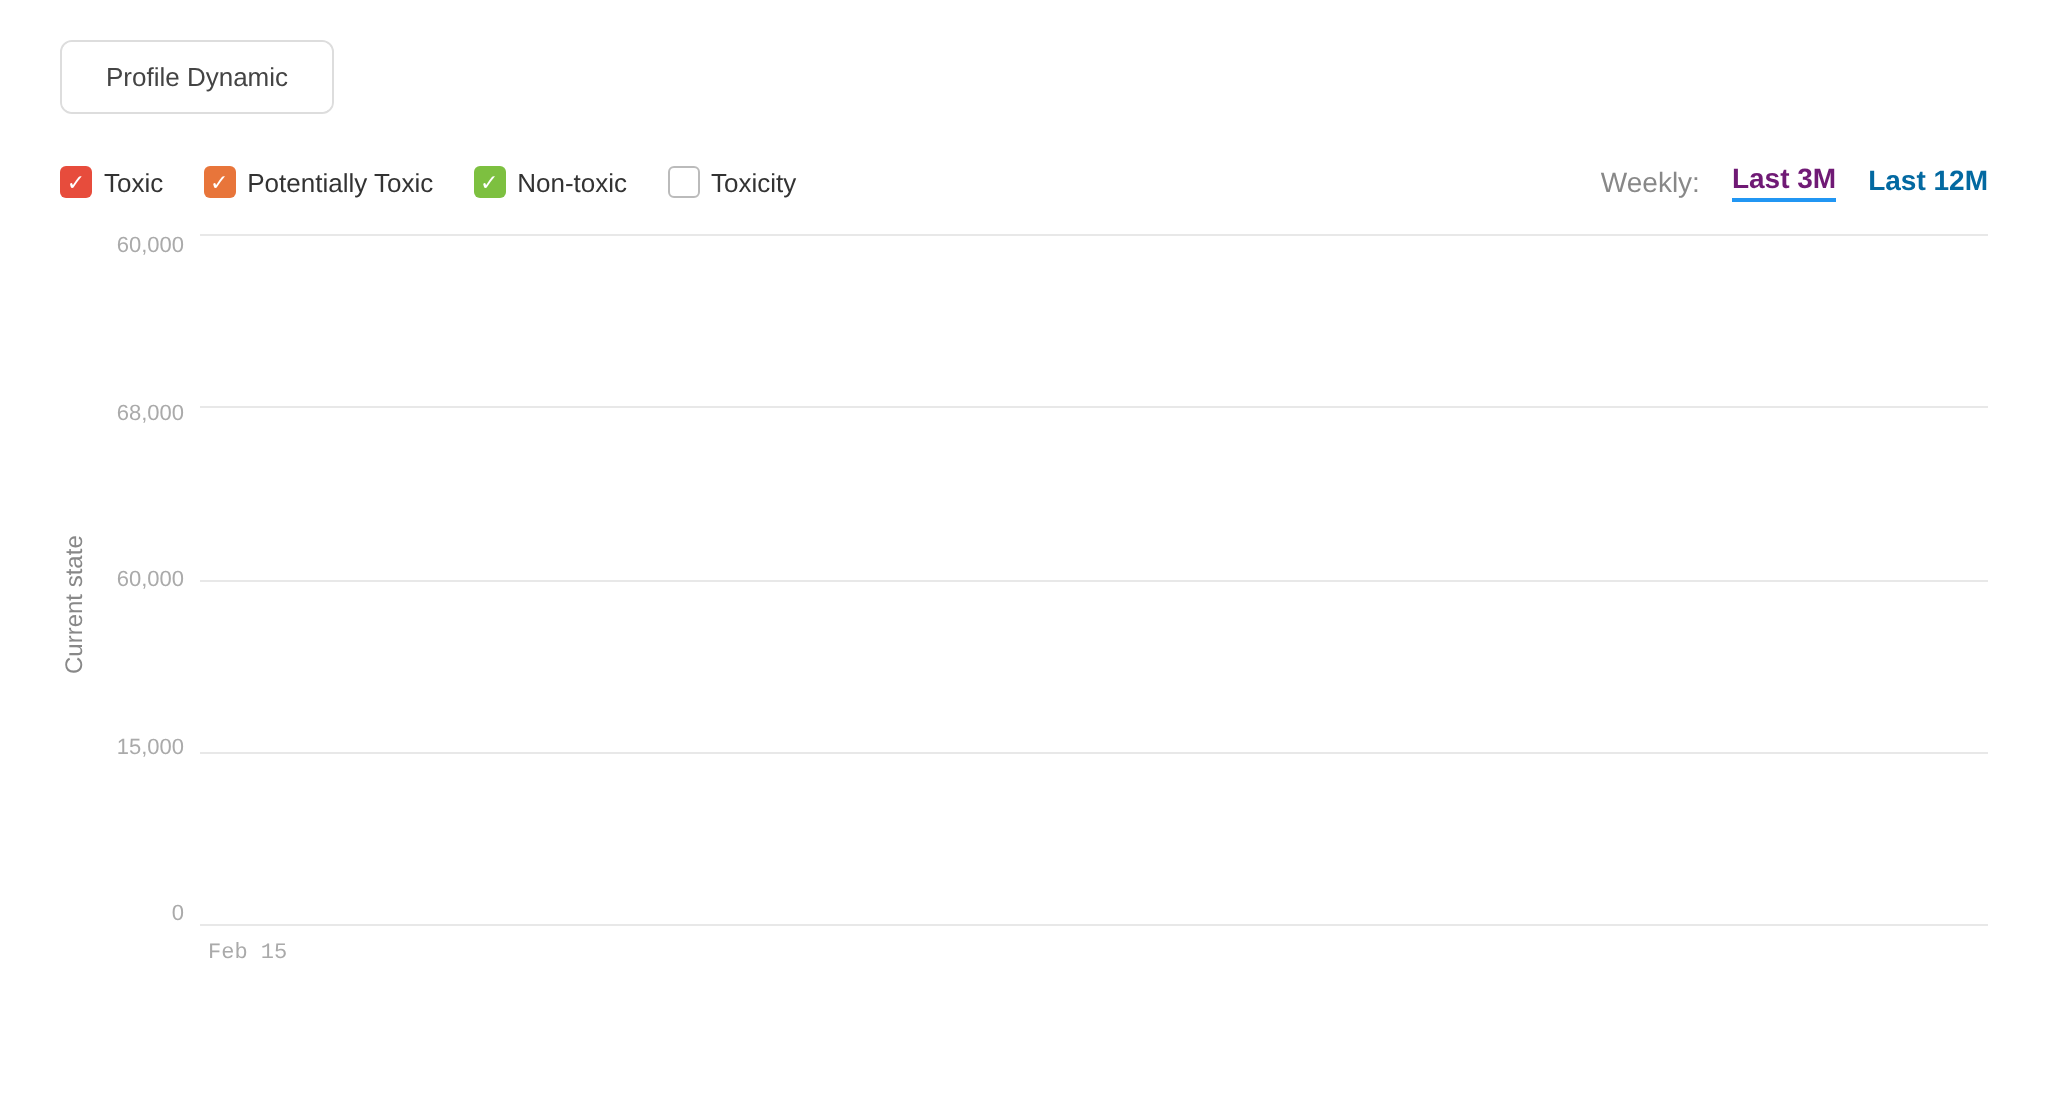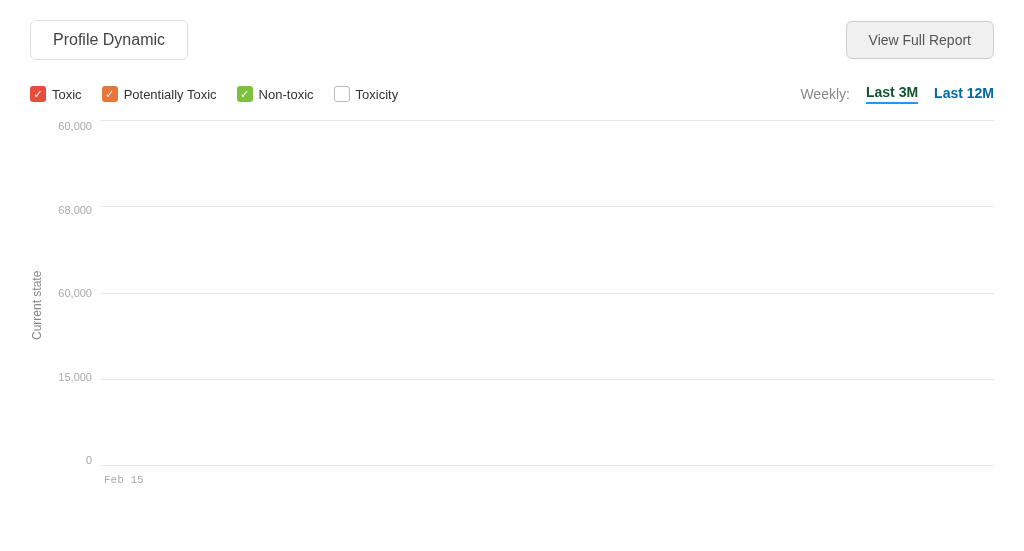--- a/index.html
+++ b/index.html
@@ -24,21 +24,21 @@
       margin-bottom: 24px;
     }
     .tabs-group {
       display: flex;
       border: 1px solid #ddd;
       border-radius: 6px;
       overflow: hidden;
     }
     .tab {
       padding: 10px 22px;
-      font-size: 16px;
+      font-size: 13px;
       color: #444;
       background: #fff;
       cursor: pointer;
       border-right: 1px solid #ddd;
       white-space: nowrap;
     }
     .tab:last-child { border-right: none; }
     .tab.active {
       background: #e8f4fd;
       color: #2196f3;
@@ -102,21 +102,21 @@
     }
     .time-label { color: #888; }
     .time-btn {
       font-size: 14px;
       font-weight: 600;
       color: #0369a1;
       cursor: pointer;
       padding-bottom: 2px;
     }
     .time-btn.active {
-      color: #14532d;
+      color: #701a75;
       border-bottom: 2.5px solid #2196f3;
     }
     
     .chart-wrapper {
       display: flex;
       align-items: stretch;
       height: 370px;
     }
     .y-axis-label {
       writing-mode: vertical-rl;
@@ -219,23 +219,20 @@
 <body>
 
 <div class="container">
 
   <div class="tabs-row">
     <div class="tabs-group">
       <div class="tab">
         <span>Profile Dynamic</span>
       </div>
     </div>
-    <button class="view-full-btn">
-      <span>View Full Report</span>
-    </button>
   </div>
 
   <div class="legend-row">
     <div class="legend-items">
       <div class="legend-item">
         <span class="checkbox-icon checkbox-red">✓</span>
         <span>Toxic</span>
       </div>
       <div class="legend-item">
         <span class="checkbox-icon checkbox-orange">✓</span>

